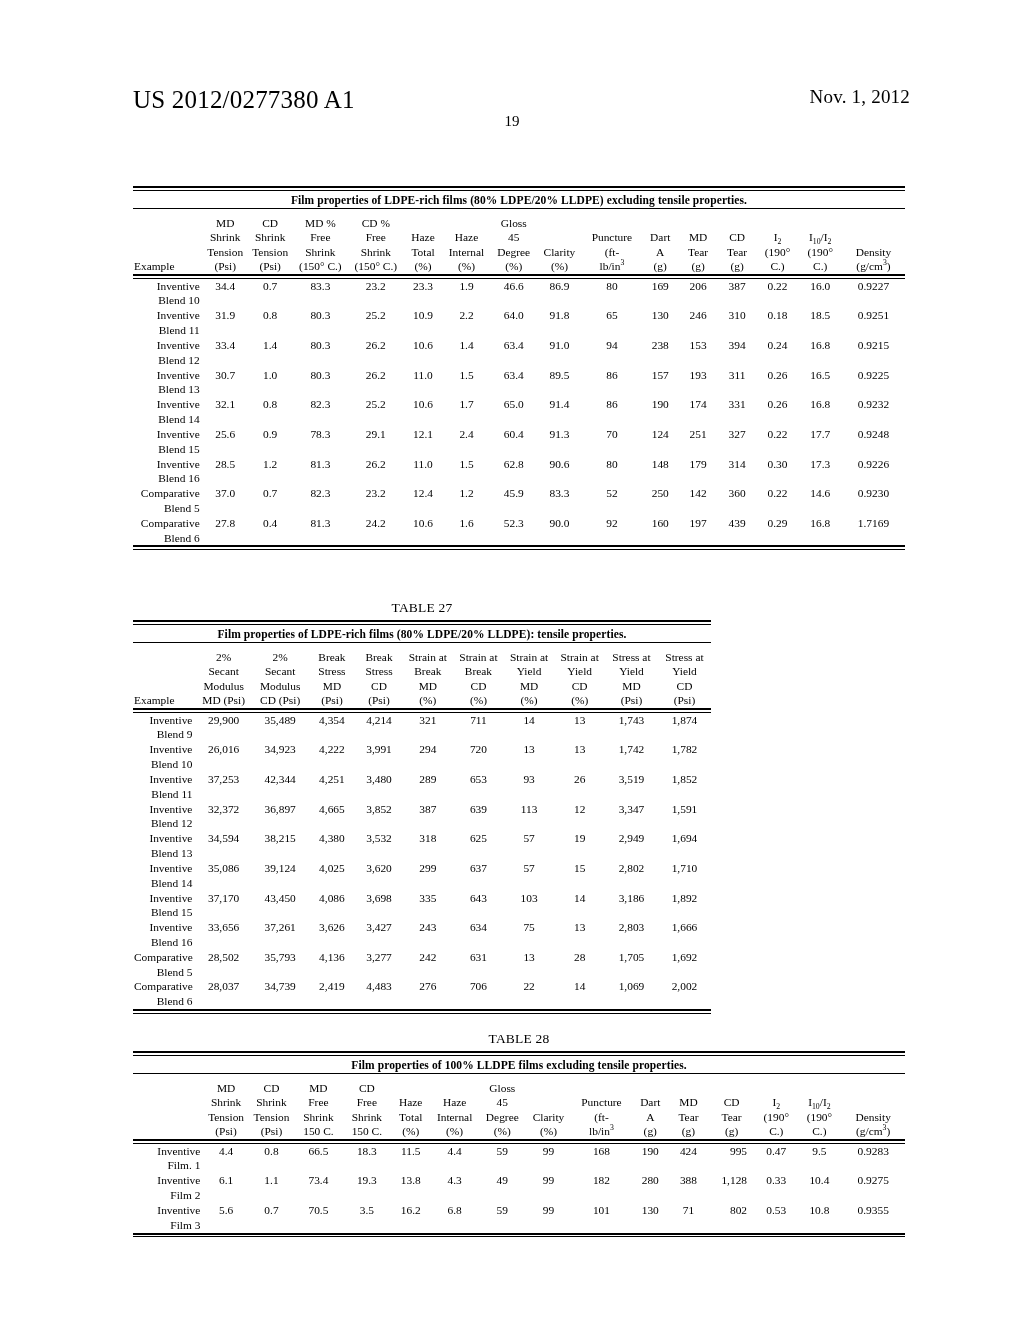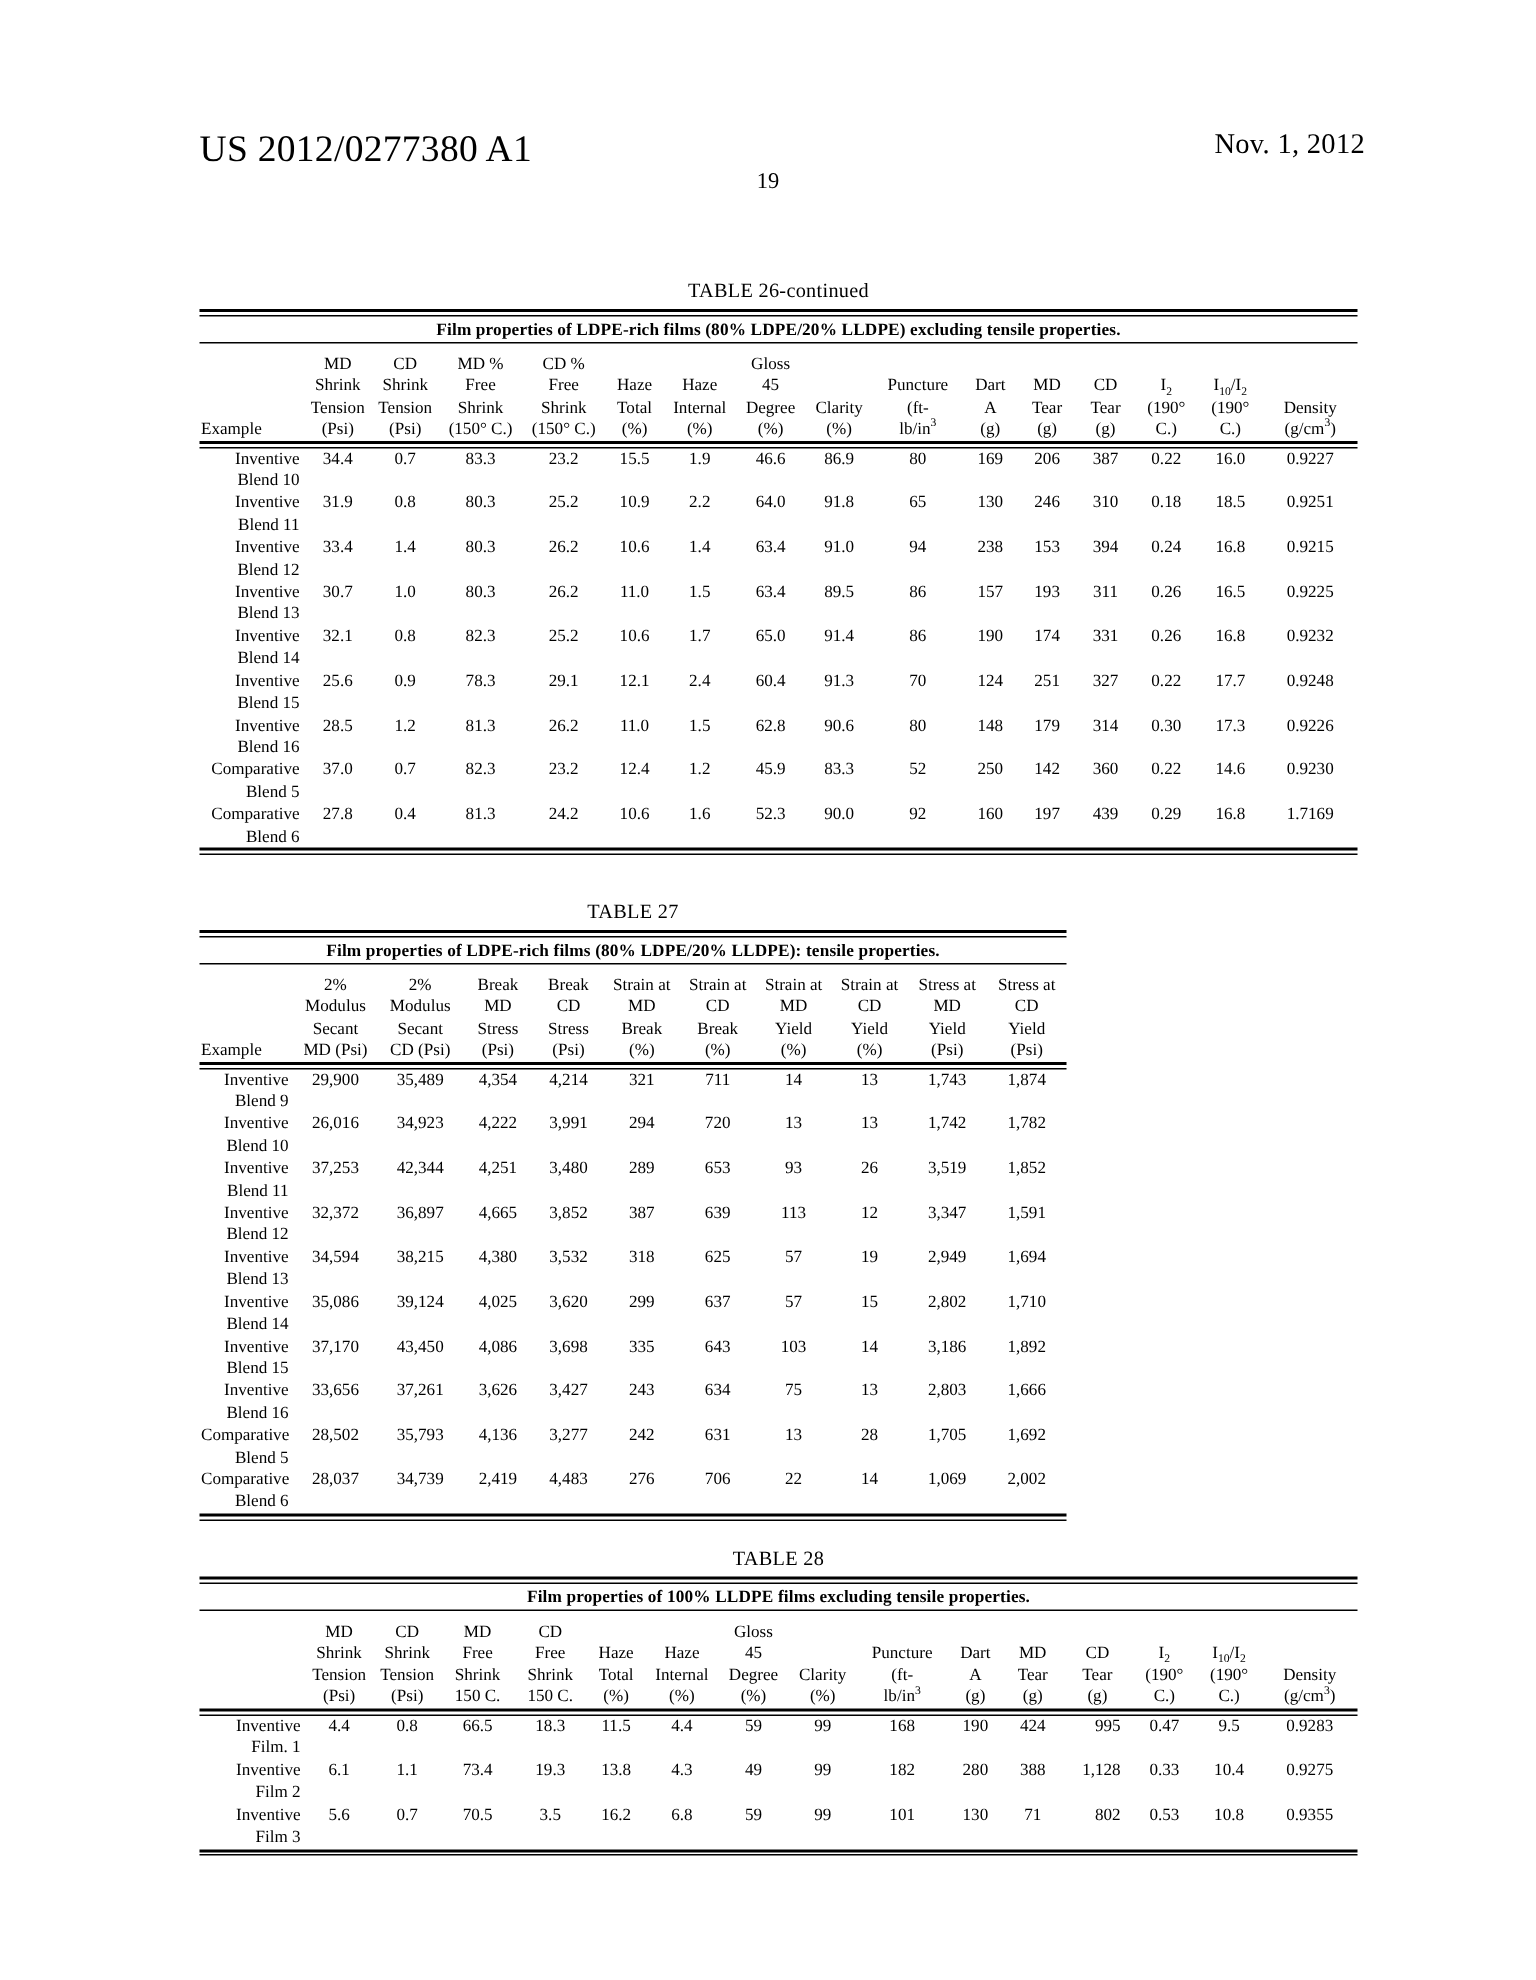--- a/index.html
+++ b/index.html
@@ -117,21 +117,20 @@
 </head>
 <body>
 
 <div class="page-head">
   <div class="pub-no">US 2012/0277380 A1</div>
   <div class="pub-date">Nov. 1, 2012</div>
 </div>
 <div class="page-num">19</div>
 
 <div class="tbl-block" id="table26">
-    <div class="tbl-title">TABLE 26-continued</div>
     <div class="rule-thick"></div>
     <div class="caption">Film properties of LDPE-rich films (80% LDPE/20% LLDPE) excluding tensile properties.</div>
     <div class="rule-thin"></div>
     <table class="data">
       <colgroup>
         <col style="width: 9.3%;">
         <col style="width: 6%;">
         <col style="width: 6%;">
         <col style="width: 7.4%;">
         <col style="width: 7.4%;">
@@ -246,21 +245,21 @@
           </td>
         </tr>
       </tbody>
       <tbody>
         <tr class="body-lead">
           <td class="ex">Inventive Blend 10</td>
           <td>34.4</td>
           <td>0.7</td>
           <td>83.3</td>
           <td>23.2</td>
-          <td>15.5</td>
+          <td>23.3</td>
           <td>1.9</td>
           <td>46.6</td>
           <td>86.9</td>
           <td>80</td>
           <td>169</td>
           <td>206</td>
           <td>387</td>
           <td>0.22</td>
           <td>16.0</td>
           <td>0.9227</td>
@@ -454,43 +453,43 @@
           <th>Break</th>
           <th>Strain at</th>
           <th>Strain at</th>
           <th>Strain at</th>
           <th>Strain at</th>
           <th>Stress at</th>
           <th>Stress at</th>
         </tr>
         <tr>
           <th class="col-example">&nbsp;</th>
+          <th>Secant</th>
+          <th>Secant</th>
+          <th>Stress</th>
+          <th>Stress</th>
+          <th>Break</th>
+          <th>Break</th>
+          <th>Yield</th>
+          <th>Yield</th>
+          <th>Yield</th>
+          <th>Yield</th>
+        </tr>
+        <tr>
+          <th class="col-example">&nbsp;</th>
           <th>Modulus</th>
           <th>Modulus</th>
           <th>MD</th>
           <th>CD</th>
           <th>MD</th>
           <th>CD</th>
           <th>MD</th>
           <th>CD</th>
           <th>MD</th>
           <th>CD</th>
-        </tr>
-        <tr>
-          <th class="col-example">&nbsp;</th>
-          <th>Secant</th>
-          <th>Secant</th>
-          <th>Stress</th>
-          <th>Stress</th>
-          <th>Break</th>
-          <th>Break</th>
-          <th>Yield</th>
-          <th>Yield</th>
-          <th>Yield</th>
-          <th>Yield</th>
         </tr>
         <tr>
           <th class="col-example">Example</th>
           <th>MD (Psi)</th>
           <th>CD (Psi)</th>
           <th>(Psi)</th>
           <th>(Psi)</th>
           <th>(%)</th>
           <th>(%)</th>
           <th>(%)</th>

